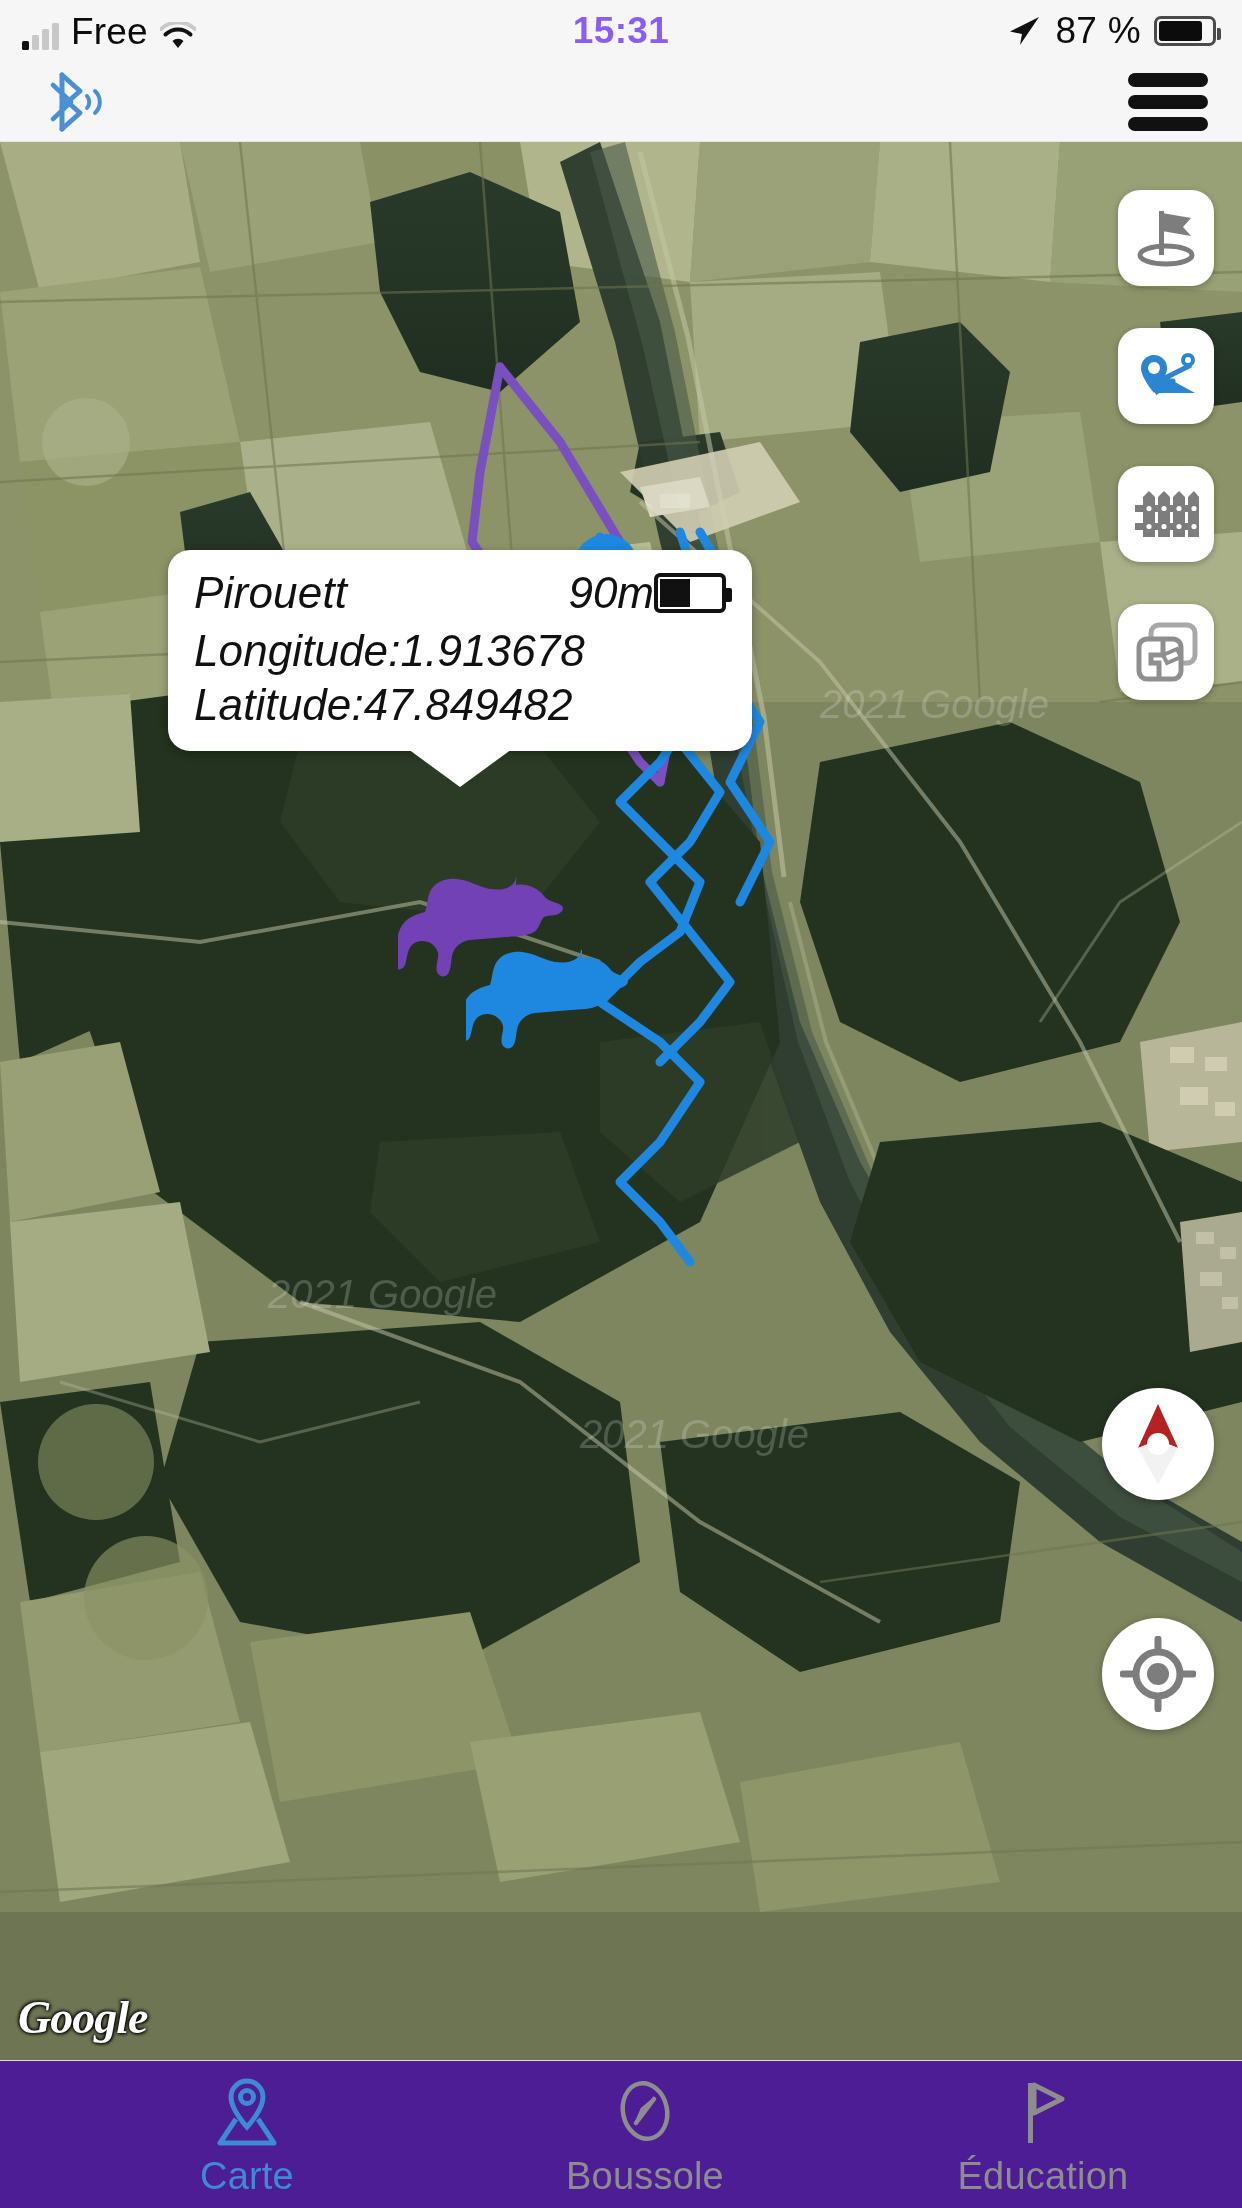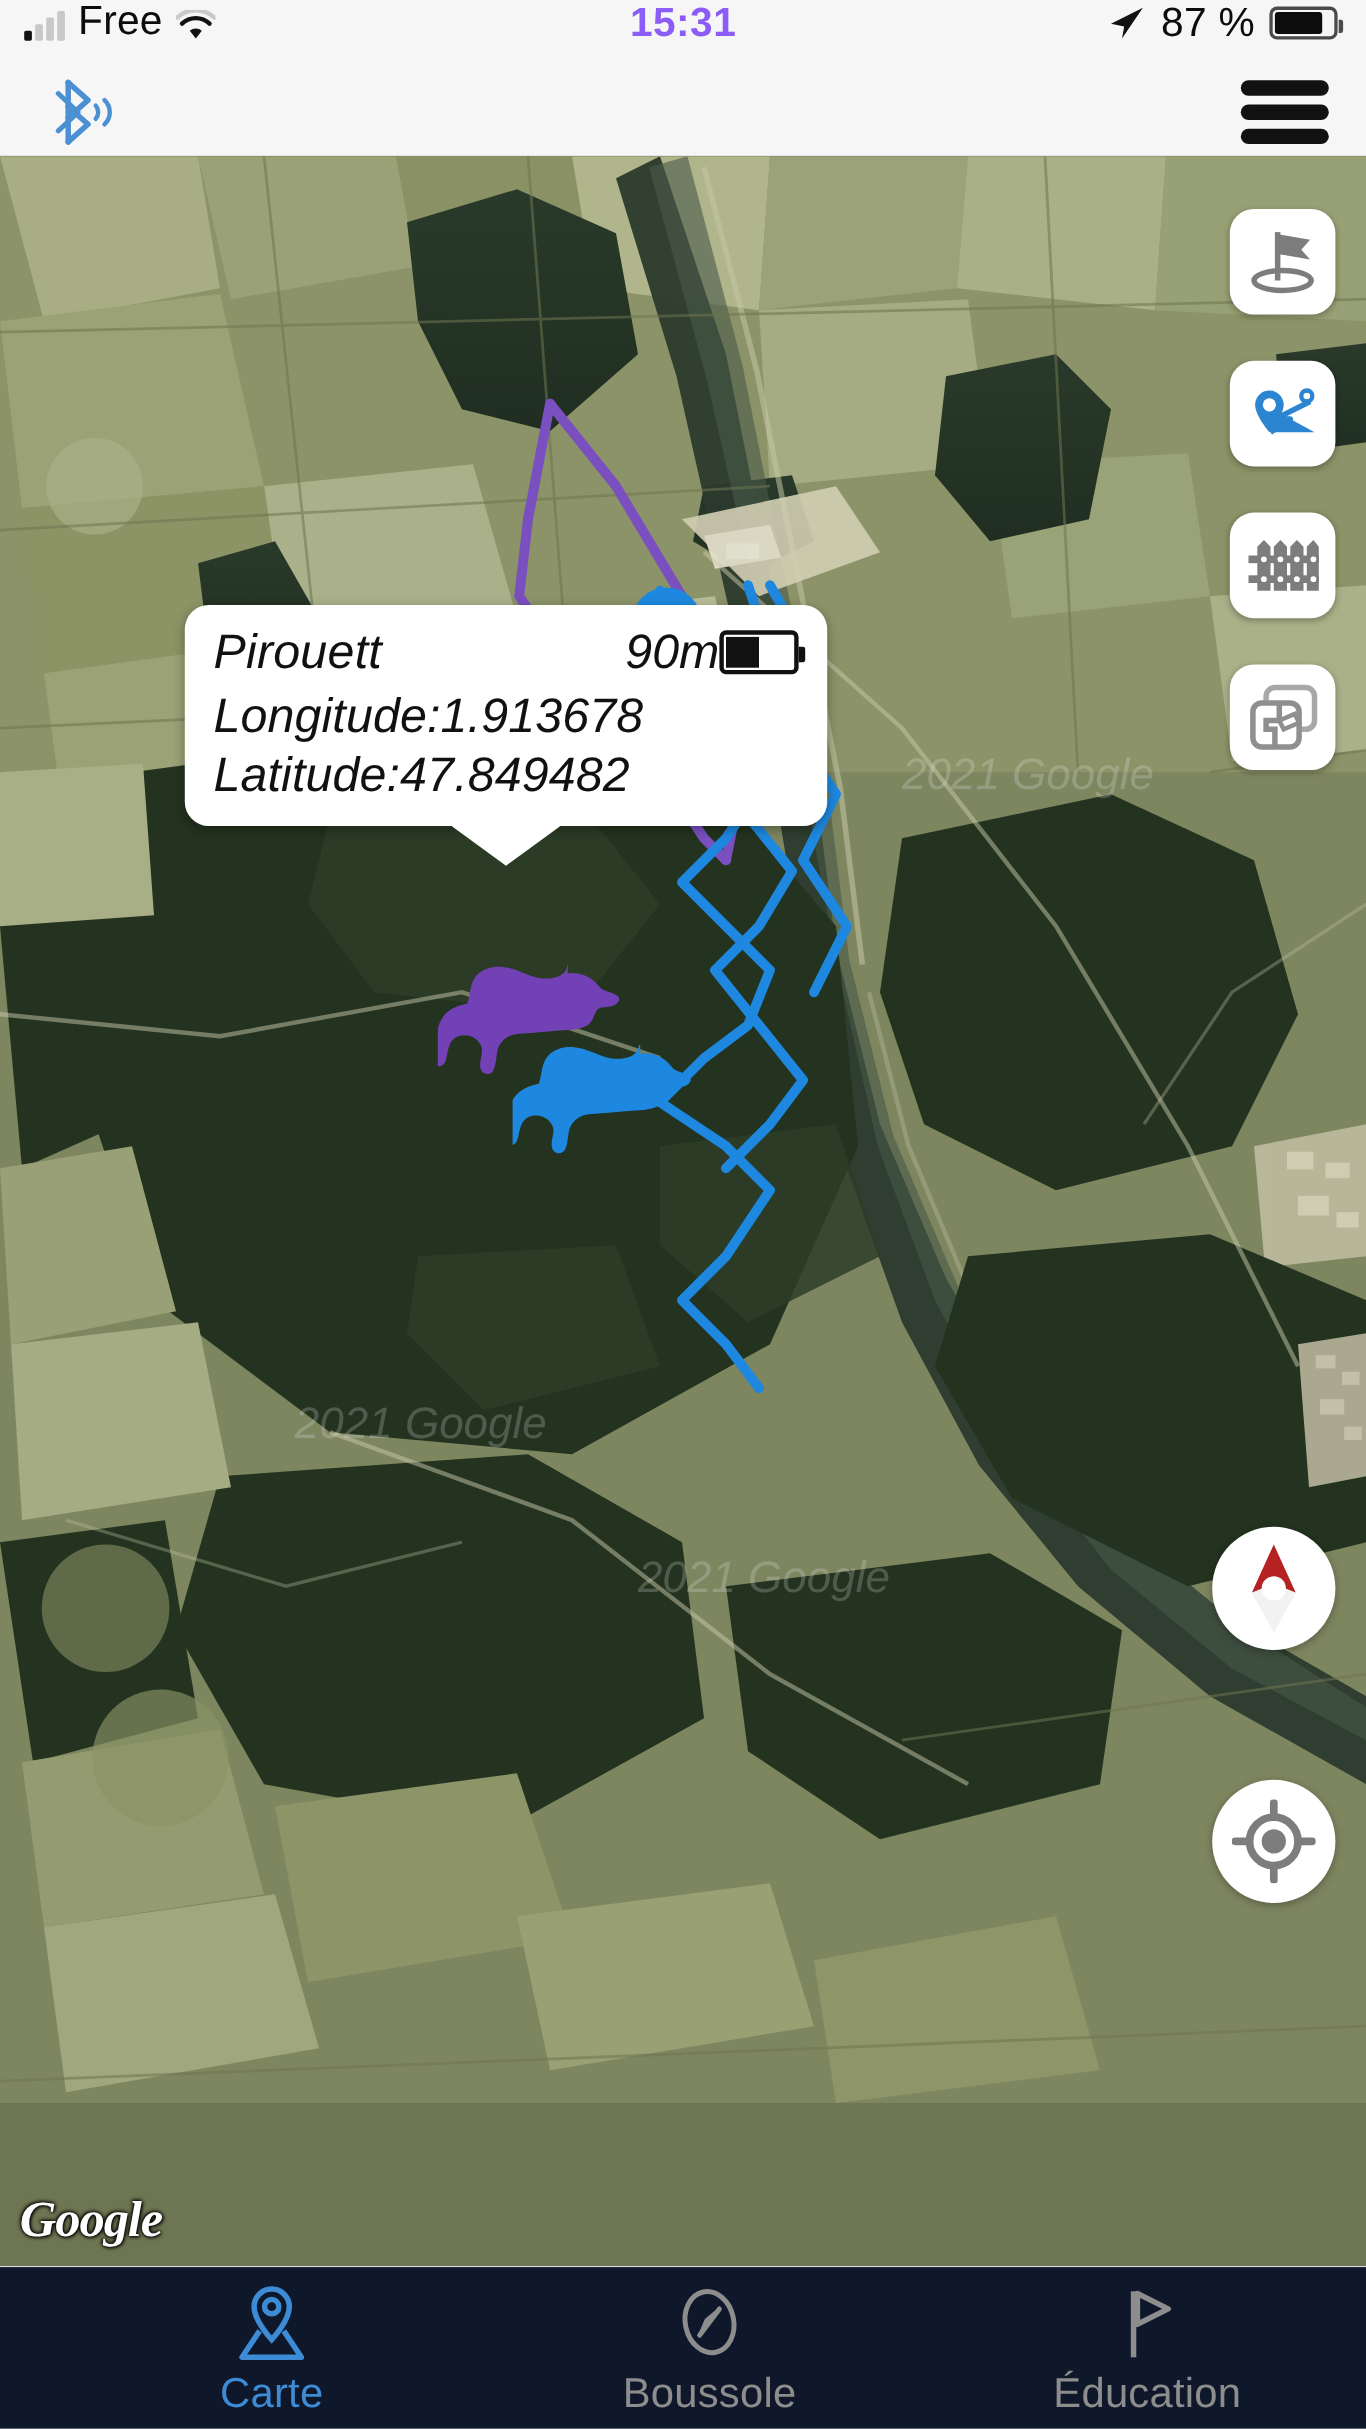--- a/index.html
+++ b/index.html
@@ -9,21 +9,21 @@
     background:#f7f7f7;
     overflow:hidden;
     position:relative;
   }
   .phone { position:absolute; inset:0; display:flex; flex-direction:column; }
 
   
   .statusbar {
     height:62px; flex:0 0 62px;
     background:#f6f6f6;
-    display:flex; align-items:flex-start;
+    display:flex; align-items:center;
     padding:0 26px 0 22px;
     position:relative;
     gap:44px;
   }
   .sb-left { display:flex; align-items:flex-end; gap:12px; }
   .bars { display:flex; align-items:flex-end; gap:3px; height:26px; }
   .bars i { display:block; width:7px; border-radius:1.5px; }
   .bars i:nth-child(1){ height:9px;  background:#111; }
   .bars i:nth-child(2){ height:15px; background:#c8c8c8; }
   .bars i:nth-child(3){ height:21px; background:#c8c8c8; }
@@ -132,21 +132,21 @@
   }
   .attrib {
     position:absolute; z-index:4; color:rgba(235,235,235,.22);
     font-size:40px; font-family:"Liberation Sans", sans-serif;
     pointer-events:none; white-space:nowrap;
   }
 
   
   .tabbar {
     height:148px; flex:0 0 148px;
-    background:#0f172a; border-top:1px solid #dcdcdc;
+    background:#4c1d95; border-top:1px solid #dcdcdc;
     display:flex;
     padding-left:48px;
   }
   .tab {
     flex:1; display:flex; flex-direction:column;
     align-items:center; justify-content:center; gap:6px;
     padding-top:6px;
   }
   .tab svg { width:66px; height:72px; }
   .tab-label { font-size:38px; color:#8d8d8d; letter-spacing:.2px; }

